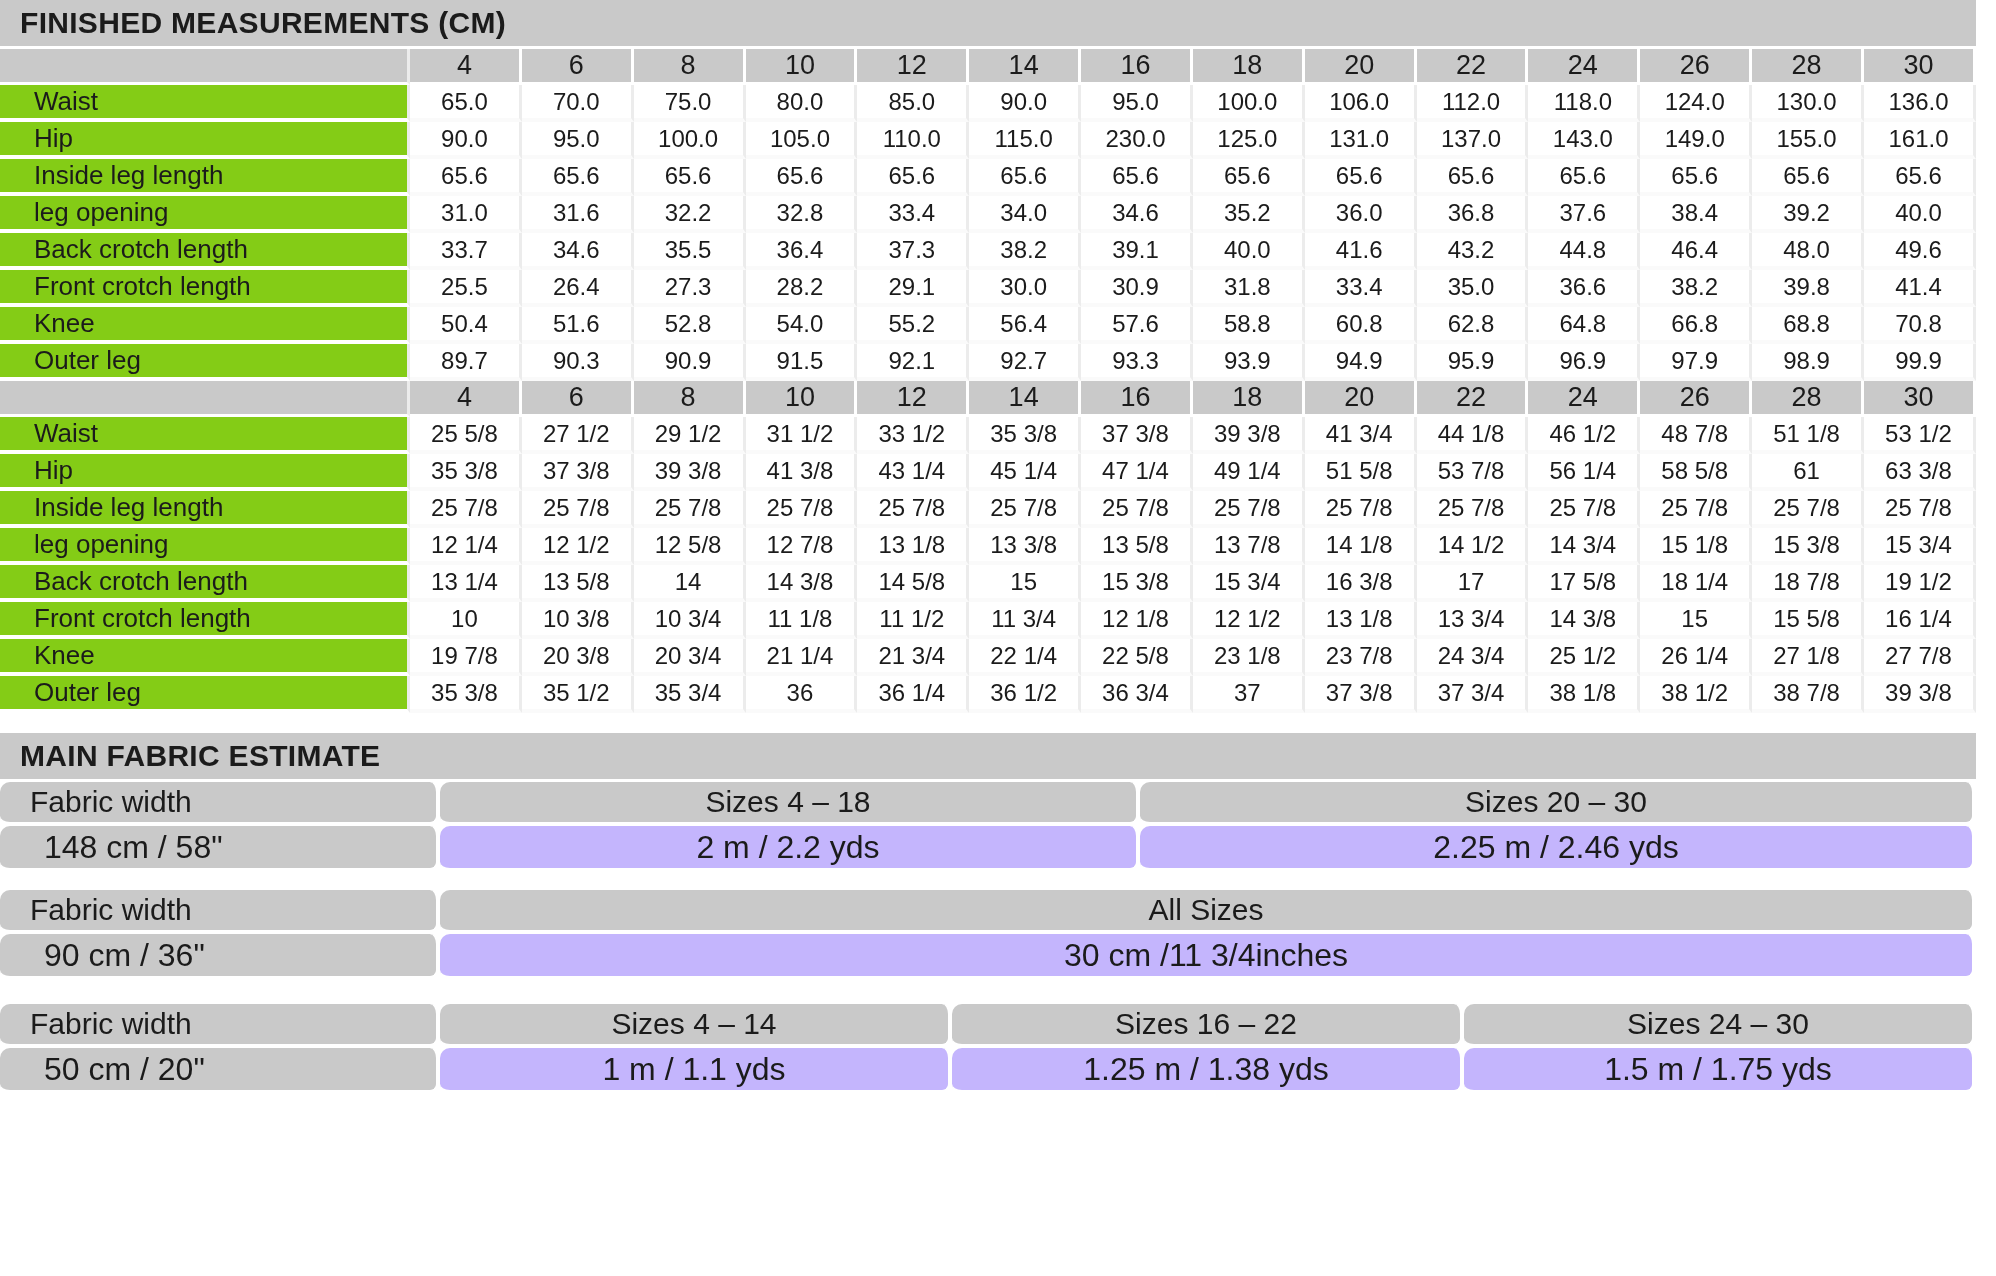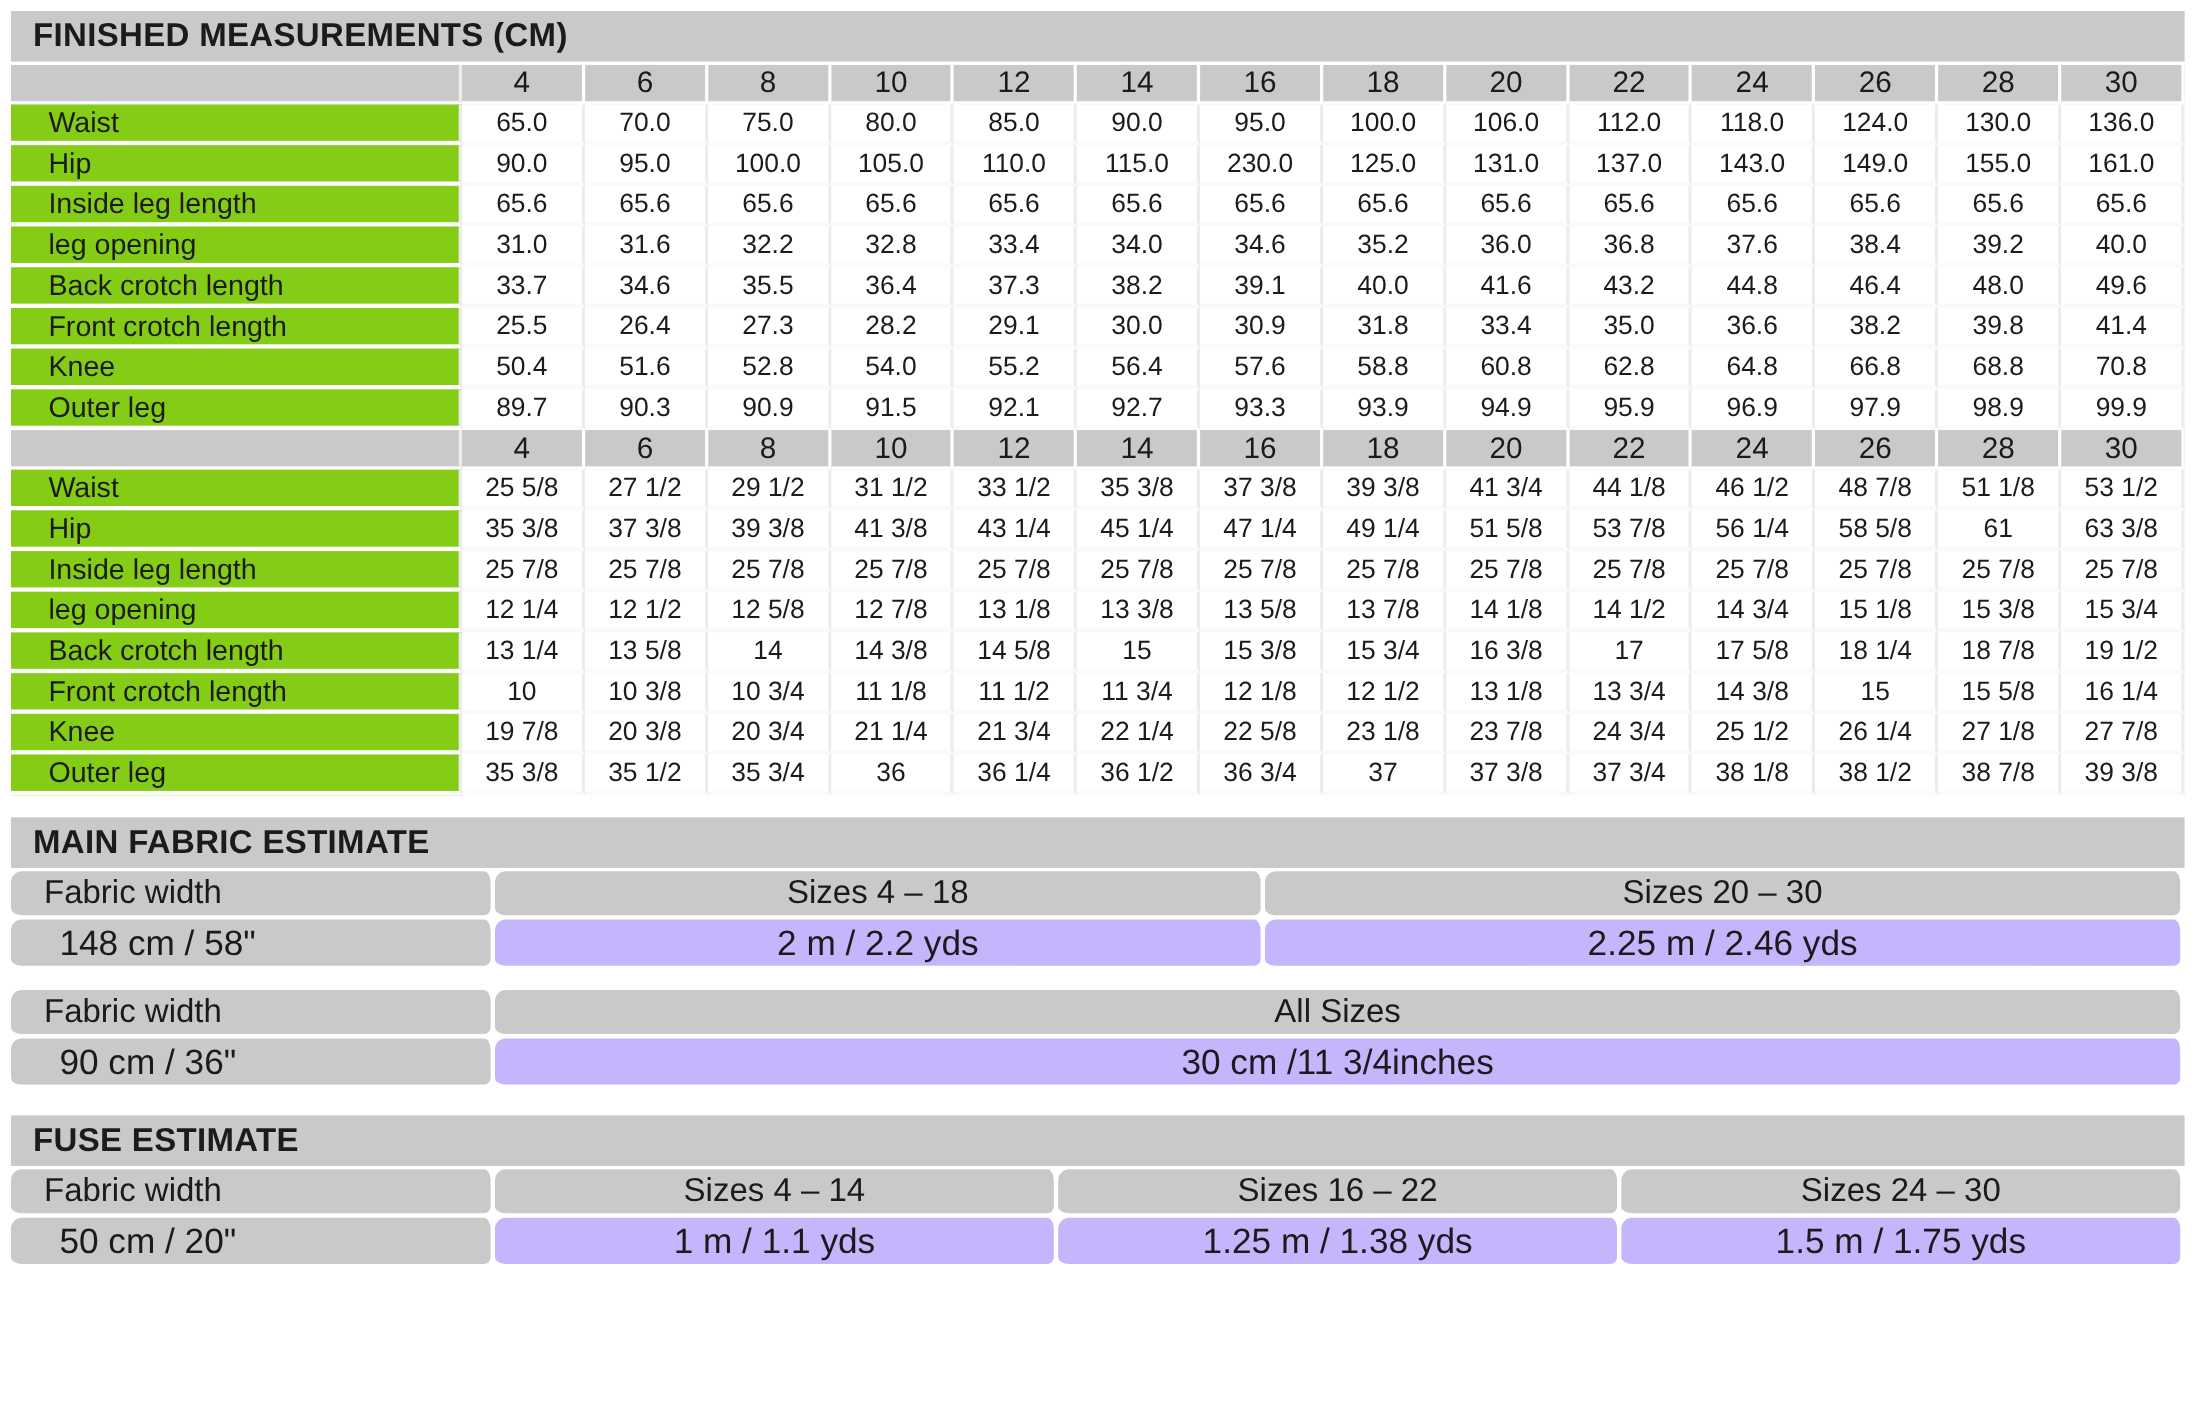--- a/index.html
+++ b/index.html
@@ -3,21 +3,21 @@
 <meta charset="utf-8">
 <style>
   * { box-sizing: border-box; }
   html, body { margin: 0; padding: 0; background: #ffffff; }
   body {
     width: 1996px; height: 1276px;
     font-family: "Liberation Sans", sans-serif;
     color: #1b1b1b;
     overflow: hidden;
   }
-  .page { padding: 10px; }
+  .page { }
 
   .section-title {
     background: #c9c9c9;
     height: 46px; line-height: 46px;
     font-weight: bold; font-size: 30px;
     padding-left: 20px;
     letter-spacing: 0.3px;
     margin-bottom: 3px;
     width: 1976px;
   }
@@ -437,21 +437,20 @@
       </tr>
       <tr>
         <td class="g wv">90 cm / 36"</td>
         <td class="w big">30 cm /11 3/4inches</td>
       </tr>
     </tbody>
       </table>
   </section>
 
   <section class="e-section" style="margin-top:24px;">
-    <div class="section-title">FUSE ESTIMATE</div>
     <table class="e-table">
       <colgroup>
           <col style="width:440px">
           <col style="width:512px">
           <col style="width:512px">
           <col>
         </colgroup>
       <tbody>
           <tr>
         <td class="g lab">Fabric width</td>

